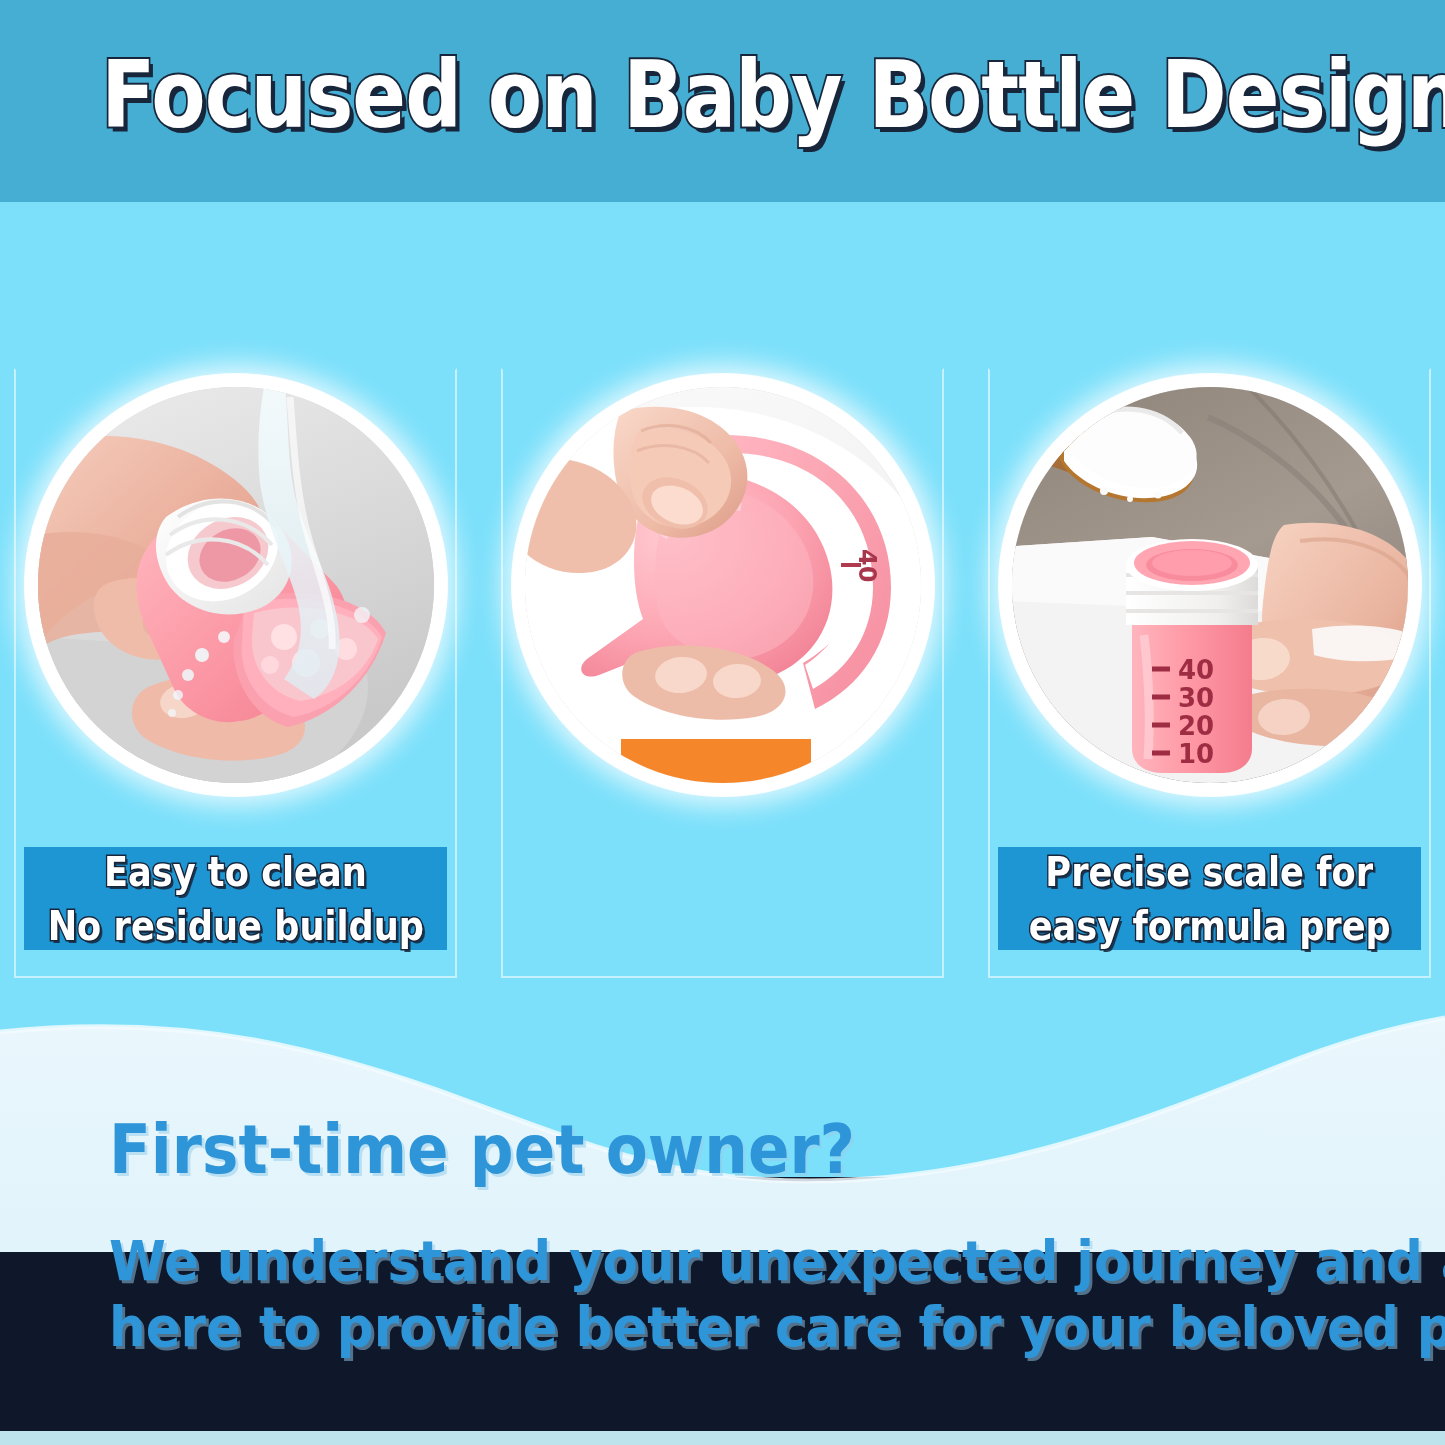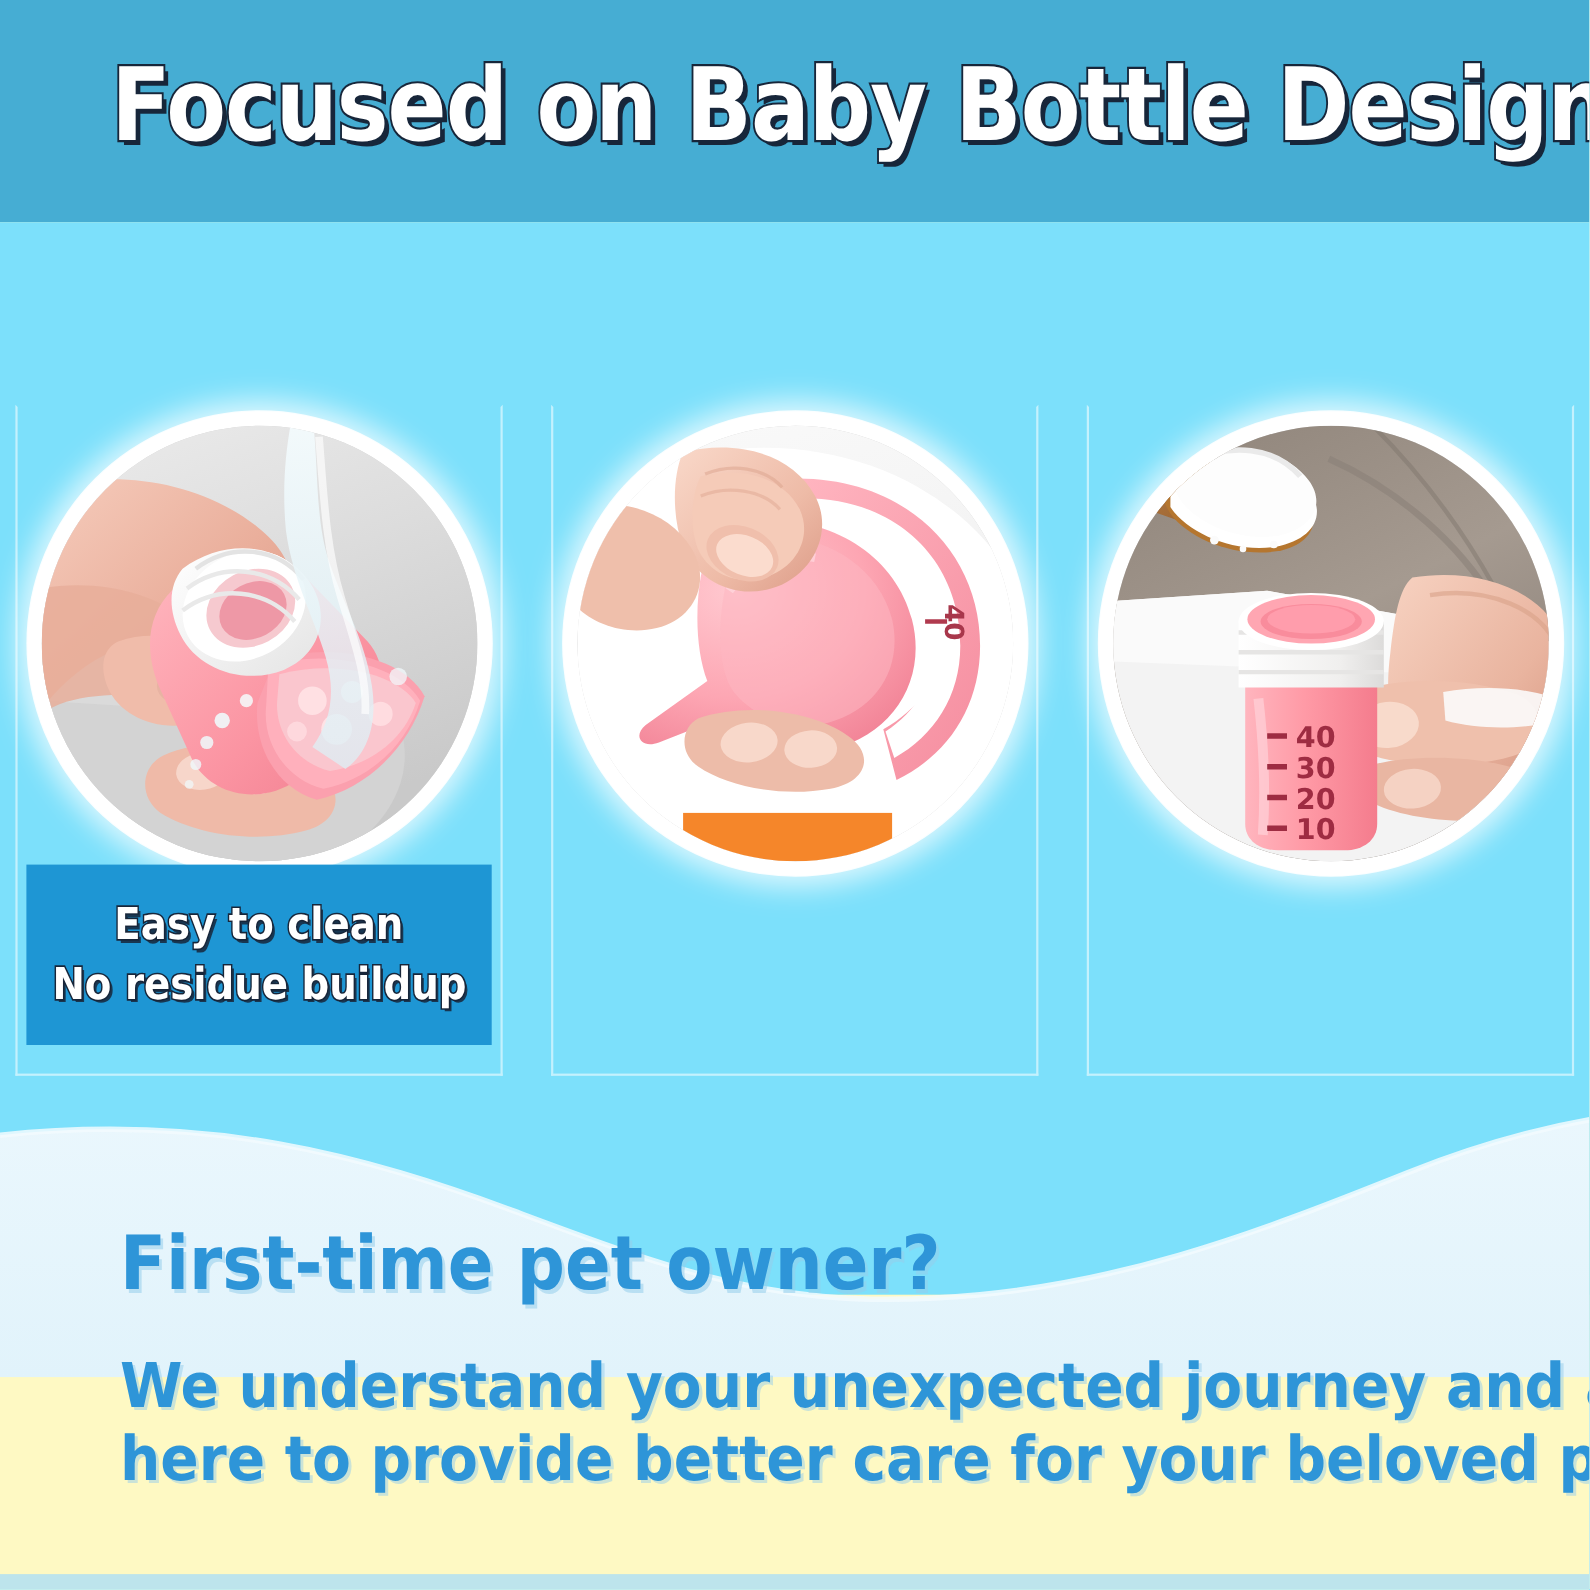--- a/index.html
+++ b/index.html
@@ -8,21 +8,21 @@
     font-family:"Liberation Sans", sans-serif;
     background:#E4F4FC;
     overflow:hidden;
     position:relative;
   }
 
   
   #poster {
     position:absolute; inset:0;
     width:1445px; height:1445px;
-    background:#fef9c3;
+    background:#0f172a;
     overflow:hidden;
   }
 
   
   #title-band {
     position:absolute; left:0; top:0;
     width:1445px; height:202px;
     background:#46ADD3;
   }
   #title-text {
@@ -95,21 +95,21 @@
     overflow:hidden;
     background:#CFCFCF;
   }
   .photo-svg { display:block; width:396px; height:396px; }
 
   
   .caption {
     position:absolute;
     left:8px; right:8px;
     bottom:26px;
-    height:164px;
+    height:103px;
     background:#1E96D4;
     display:flex;
     flex-direction:column;
     align-items:center;
     justify-content:center;
   }
   .caption .ln {
     font-family:"DejaVu Sans", sans-serif;
     font-size:40px;
     line-height:54px;
@@ -446,20 +446,24 @@
               <text x="166" y="320" font-family="DejaVu Sans, sans-serif" font-size="26" font-weight="bold" fill="#9E2C42">30</text>
               <line x1="140" y1="338" x2="158" y2="338" stroke="#9E2C42" stroke-width="5"></line>
               <text x="166" y="348" font-family="DejaVu Sans, sans-serif" font-size="26" font-weight="bold" fill="#9E2C42">20</text>
               <line x1="140" y1="366" x2="158" y2="366" stroke="#9E2C42" stroke-width="5"></line>
               <text x="166" y="376" font-family="DejaVu Sans, sans-serif" font-size="26" font-weight="bold" fill="#9E2C42">10</text>
             </g>
           </svg>
         </div>
       </div>
 
+      <div class="caption">
+        <div class="ln">Precise scale for</div>
+        <div class="ln">easy formula prep</div>
+      </div>
     </div>
 
   </div>
 
   <div id="bottom-copy">
     <div id="headline">First-time pet owner?</div>
     <div id="subcopy">
       <span class="ln">We understand your unexpected journey and are</span>
       <span class="ln">here to provide better care for your beloved pet</span>
     </div>

